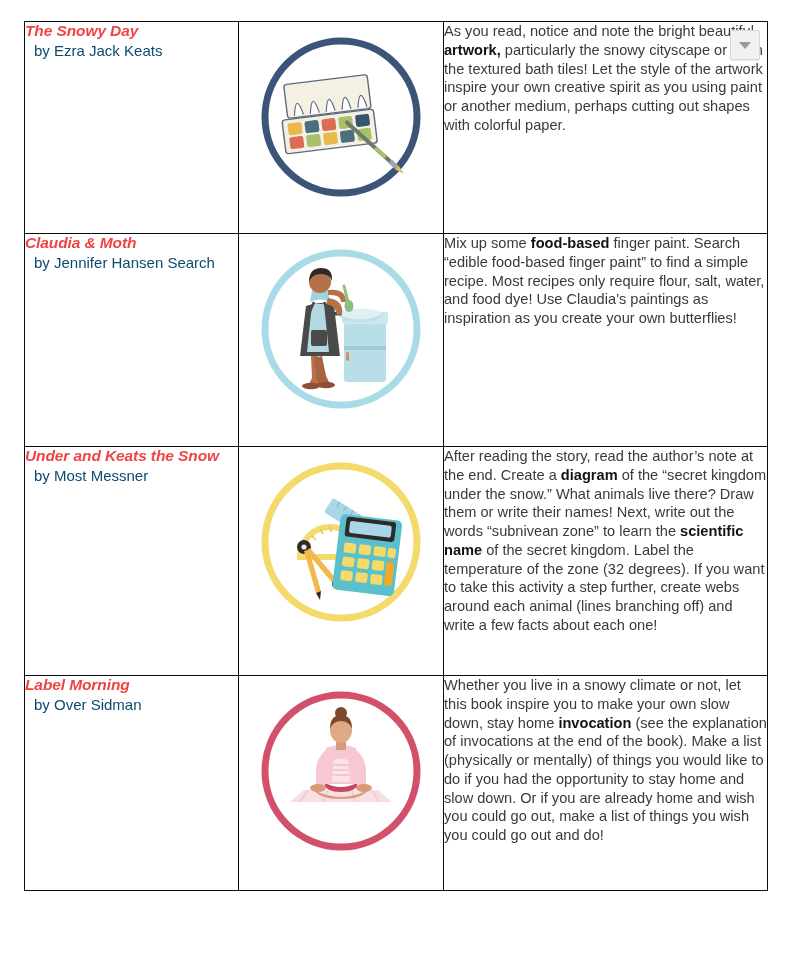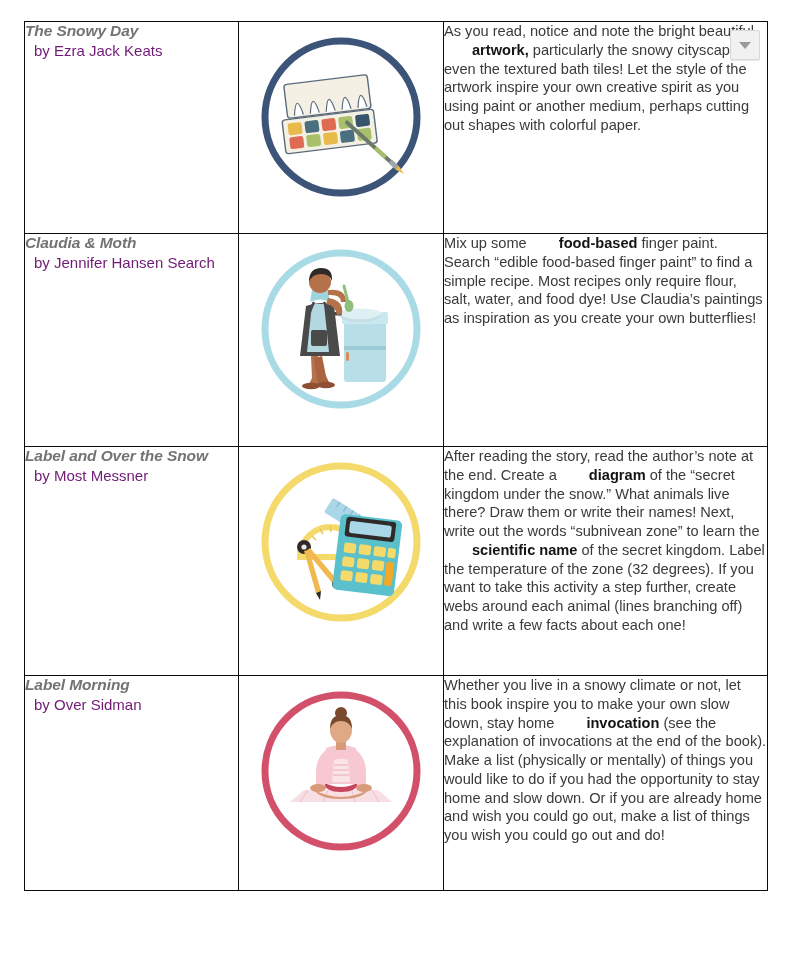--- a/index.html
+++ b/index.html
@@ -44,26 +44,26 @@
   
   .title-cell {
     padding: 10px 8px 10px 10px;
   }
   .book-title {
     font-weight: bold;
     font-style: italic;
     font-size: 15.5px;
     line-height: 1.22;
     letter-spacing: -0.1px;
-    color: #737373;
+    color: #ef4444;
   }
   .book-author {
     font-size: 15px;
     line-height: 1.25;
-    color: #701a75;
+    color: #0c4a6e;
     padding-left: 9px;
     margin-top: 1px;
     white-space: nowrap;
   }
 
   
   .image-cell {
     text-align: center;
   }
   .badge-wrap {
@@ -92,21 +92,20 @@
   }
   .activity-text {
     font-size: 14.6px;
     line-height: 1.285;
     color: #3a3a3a;
     text-align: left;
   }
   .activity-text b {
     color: #141414;
     font-weight: bold;
-    margin-left: 28px;
   }
 
   
   .dropdown-btn {
     position: absolute;
     top: 8px;
     right: 7px;
     width: 28px;
     height: 28px;
     background: #f1f1f1;
@@ -235,21 +234,21 @@
             </div>
           </div>
         </td>
         <td class="text-cell">
           <div class="activity-text">Mix up some <b>food-based</b> finger paint. Search “edible food-based finger paint” to find a simple recipe. Most recipes only require flour, salt, water, and food dye! Use Claudia’s paintings as inspiration as you create your own butterflies!</div>
         </td>
       </tr>
 
       <tr style="height:229px;">
         <td class="title-cell">
-          <div class="book-title">Label and Over the Snow</div>
+          <div class="book-title">Under and Keats the Snow</div>
           <div class="book-author">by Most Messner</div>
         </td>
         <td class="image-cell">
           <div class="badge-wrap">
             <div class="badge">
               <svg width="170" height="170" viewBox="0 0 170 170" aria-hidden="true">
                 <circle cx="85" cy="85" r="76" fill="none" stroke="#f4d96b" stroke-width="7"></circle>
 
                 <g transform="rotate(32 95 78)">
                   <rect x="60" y="56" width="80" height="17" rx="2" fill="#a9d7e8"></rect>

